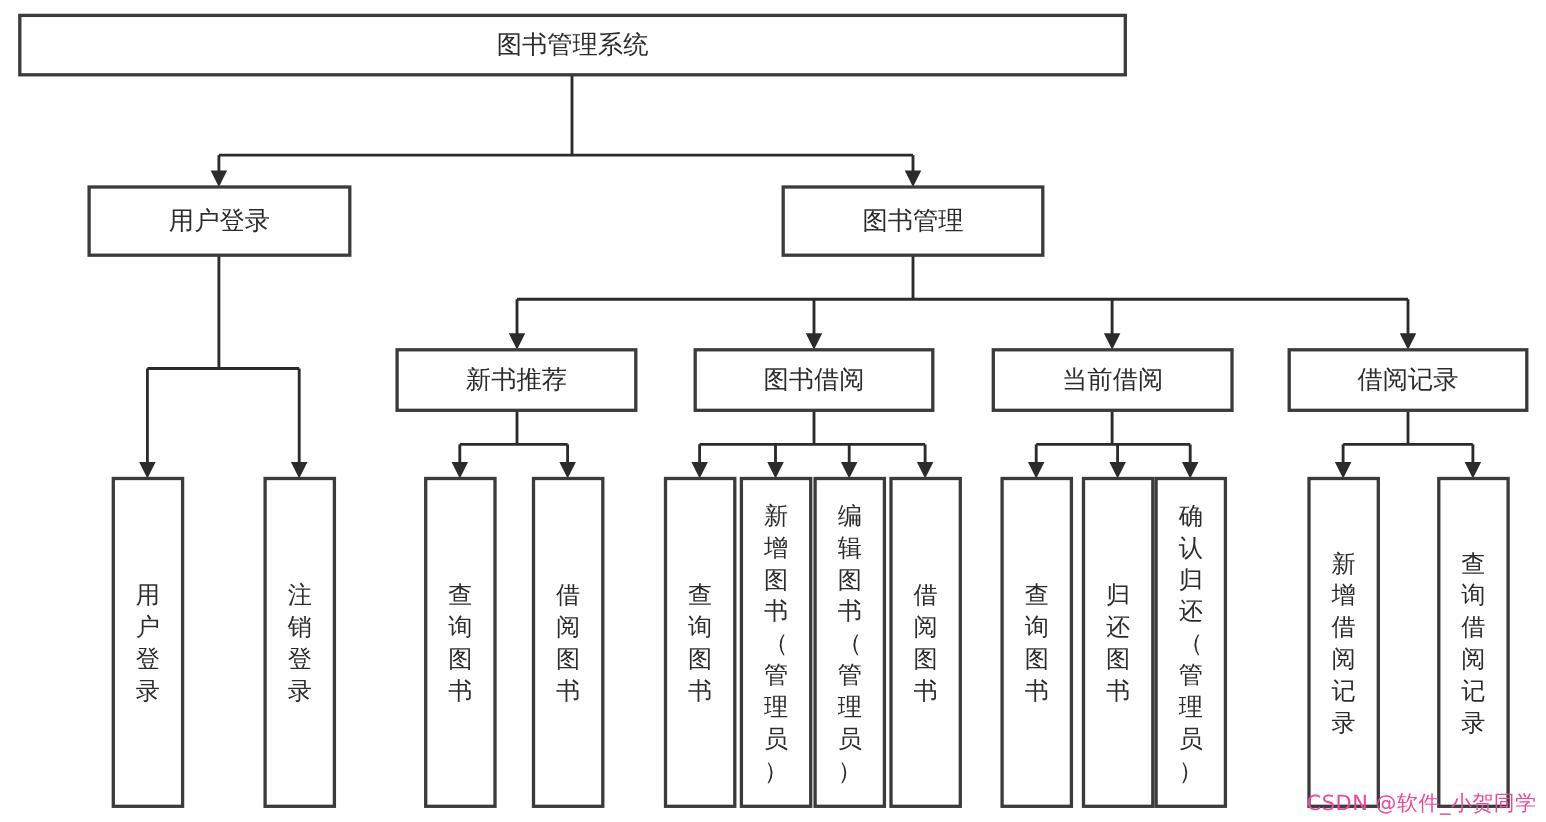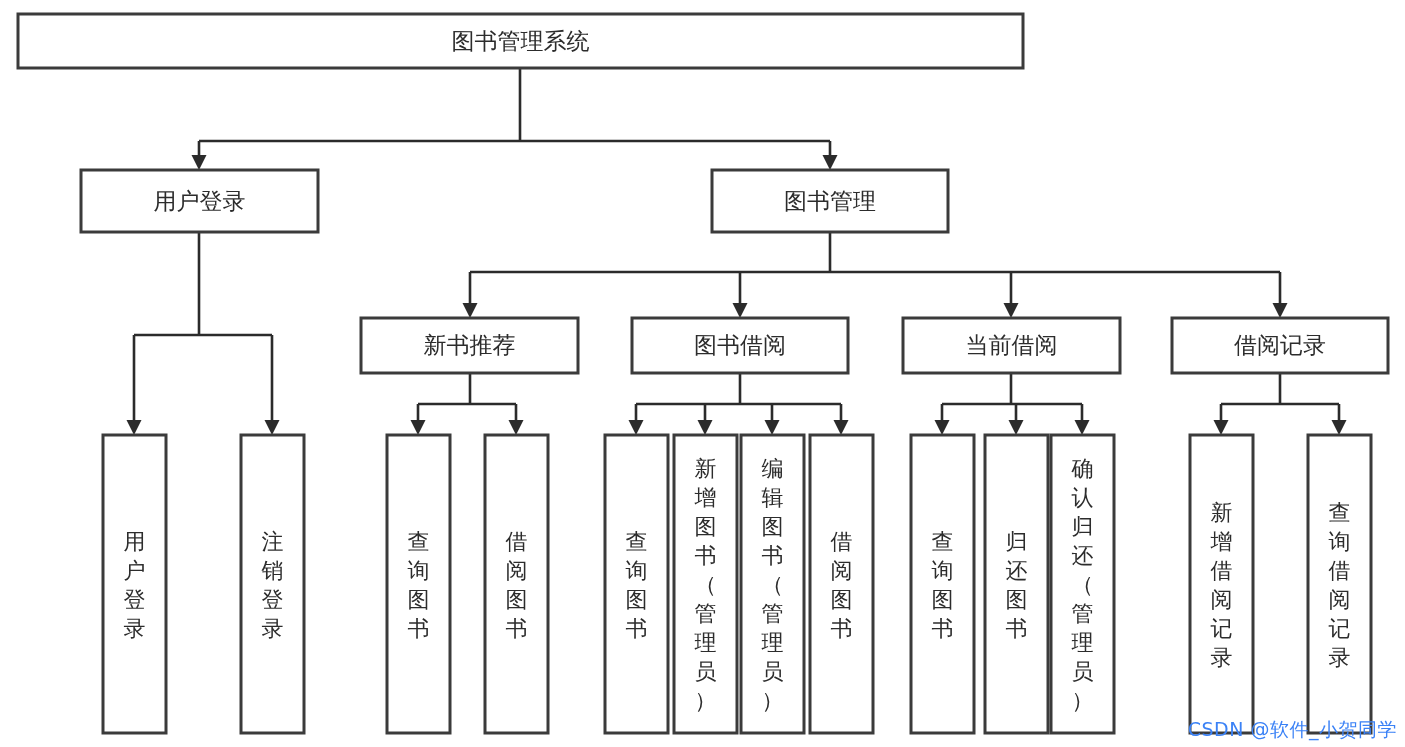--- a/index.html
+++ b/index.html
@@ -50,21 +50,21 @@
     fill: none;
   }
   .arrow-head {
     fill: #2b2b2b;
     stroke: none;
   }
   .watermark {
     position: absolute;
     right: 8px;
     bottom: 4px;
-    color: #3b82f6;
+    color: #ec4899;
     font-size: 19px;
     font-family: "DejaVu Sans", "Liberation Sans", sans-serif;
     letter-spacing: 0.5px;
     white-space: nowrap;
     user-select: none;
   }
 </style>
 </head>
 <body>
 

